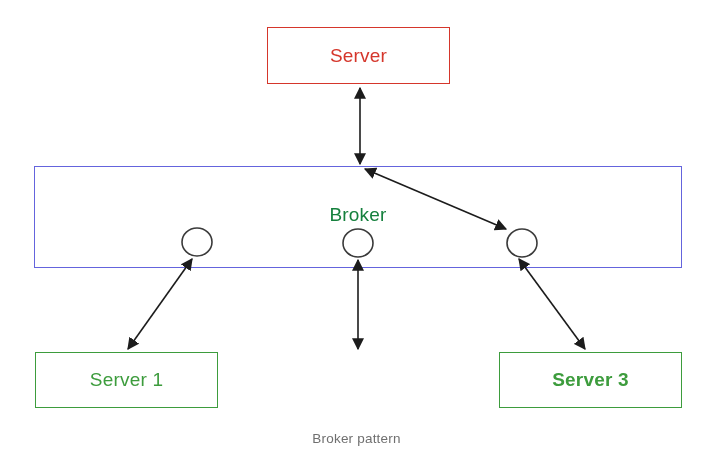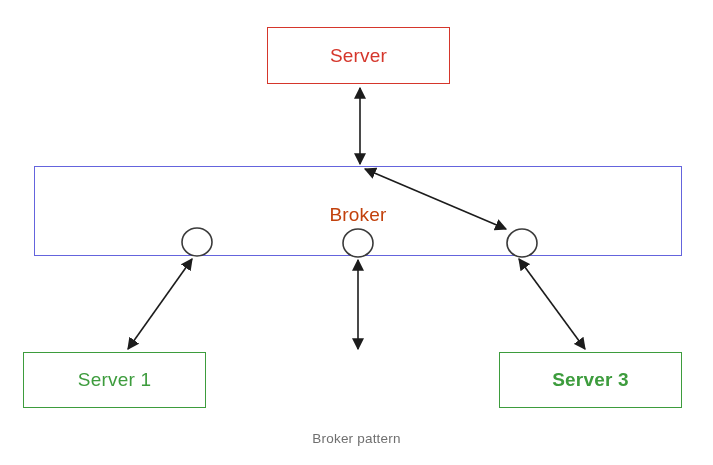--- a/index.html
+++ b/index.html
@@ -24,35 +24,35 @@
     font-size: 19px;
     box-sizing: border-box;
     letter-spacing: 0.2px;
   }
   .node-client {
     left: 267px; top: 27px; width: 183px; height: 57px;
     border: 1.5px solid #d5362b;
     color: #d5362b;
   }
   .node-broker {
-    left: 34px; top: 166px; width: 648px; height: 90px;
+    left: 34px; top: 166px; width: 648px; height: 102px;
     border: 1.5px solid #6464dd;
-    color: #c2410c;
+    color: #15803d;
     align-items: flex-start;
   }
   .node-broker .label {
     margin-top: 37px;
   }
   .node-server {
     border: 1.5px solid #3d9c3d;
     color: #3d9c3d;
     width: 183px; height: 56px;
     top: 352px;
   }
-  .node-server1 { left: 23px; }
+  .node-server1 { left: 35px; }
   .node-server2 { left: 268px; }
   .node-server3 { left: 499px; font-weight: bold; }
   .connector-layer {
     position: absolute;
     left: 0; top: 0;
     width: 713px; height: 465px;
     pointer-events: none;
   }
   .edge {
     stroke: #1c1c1c;

